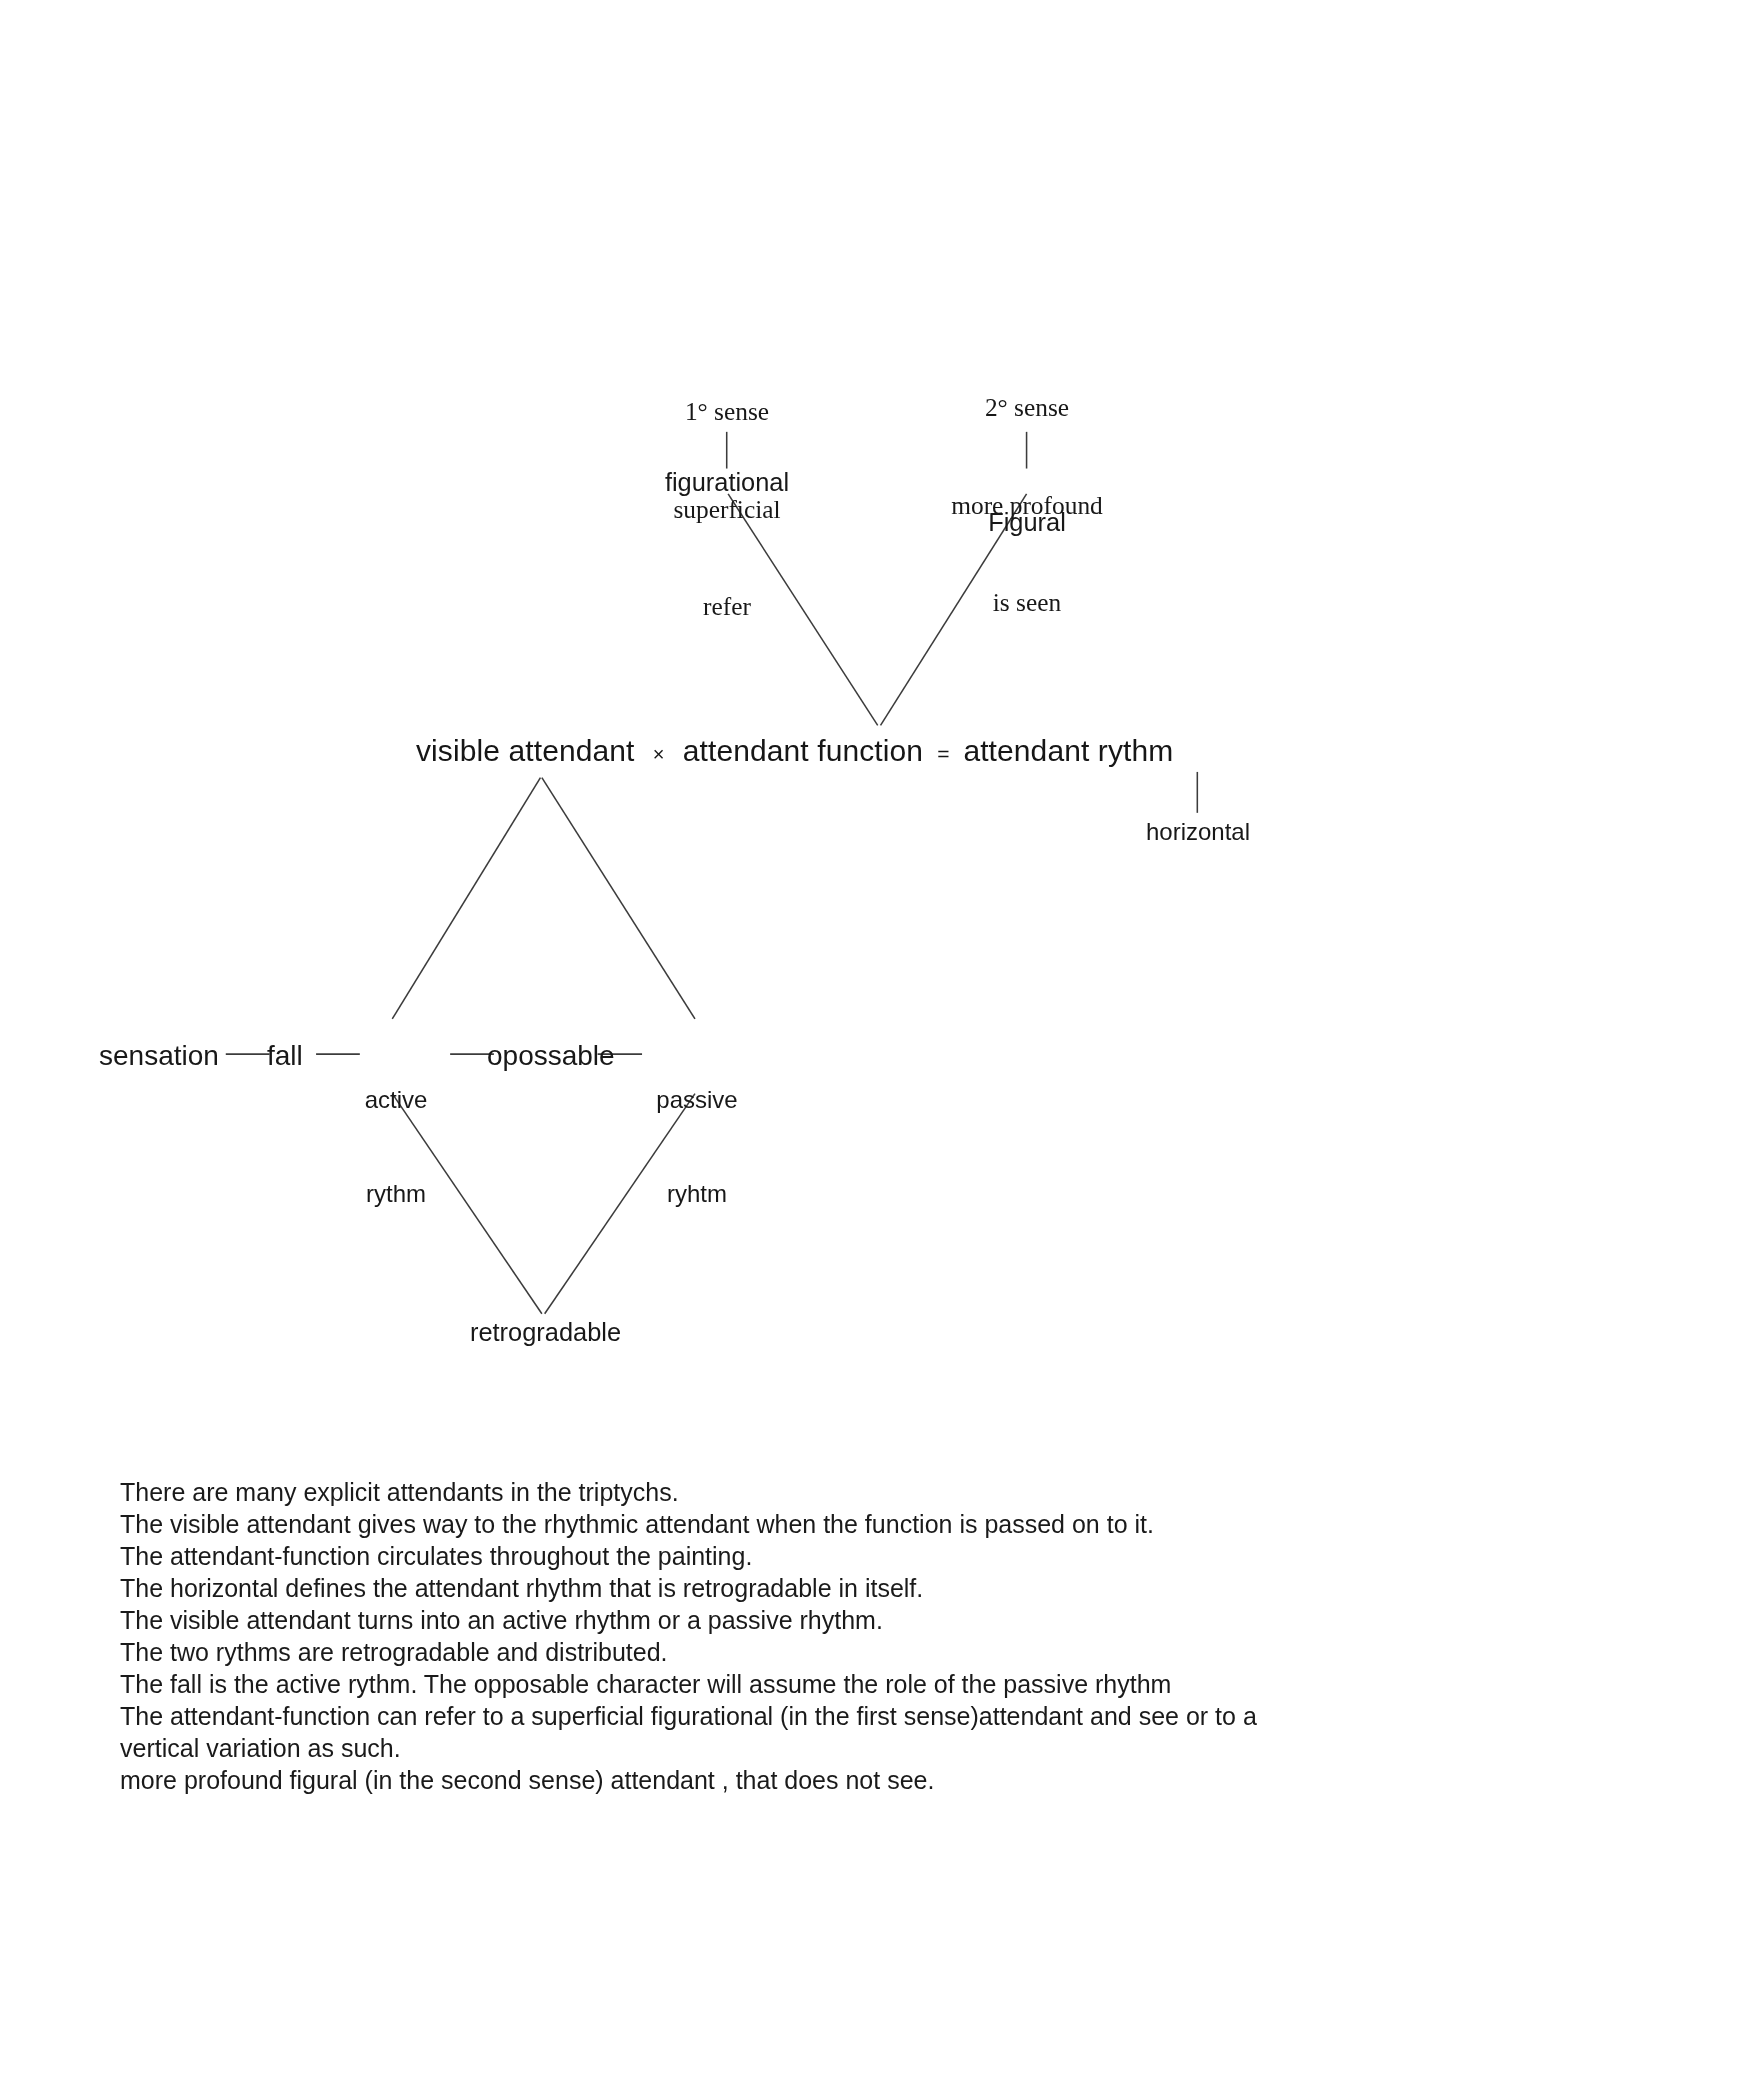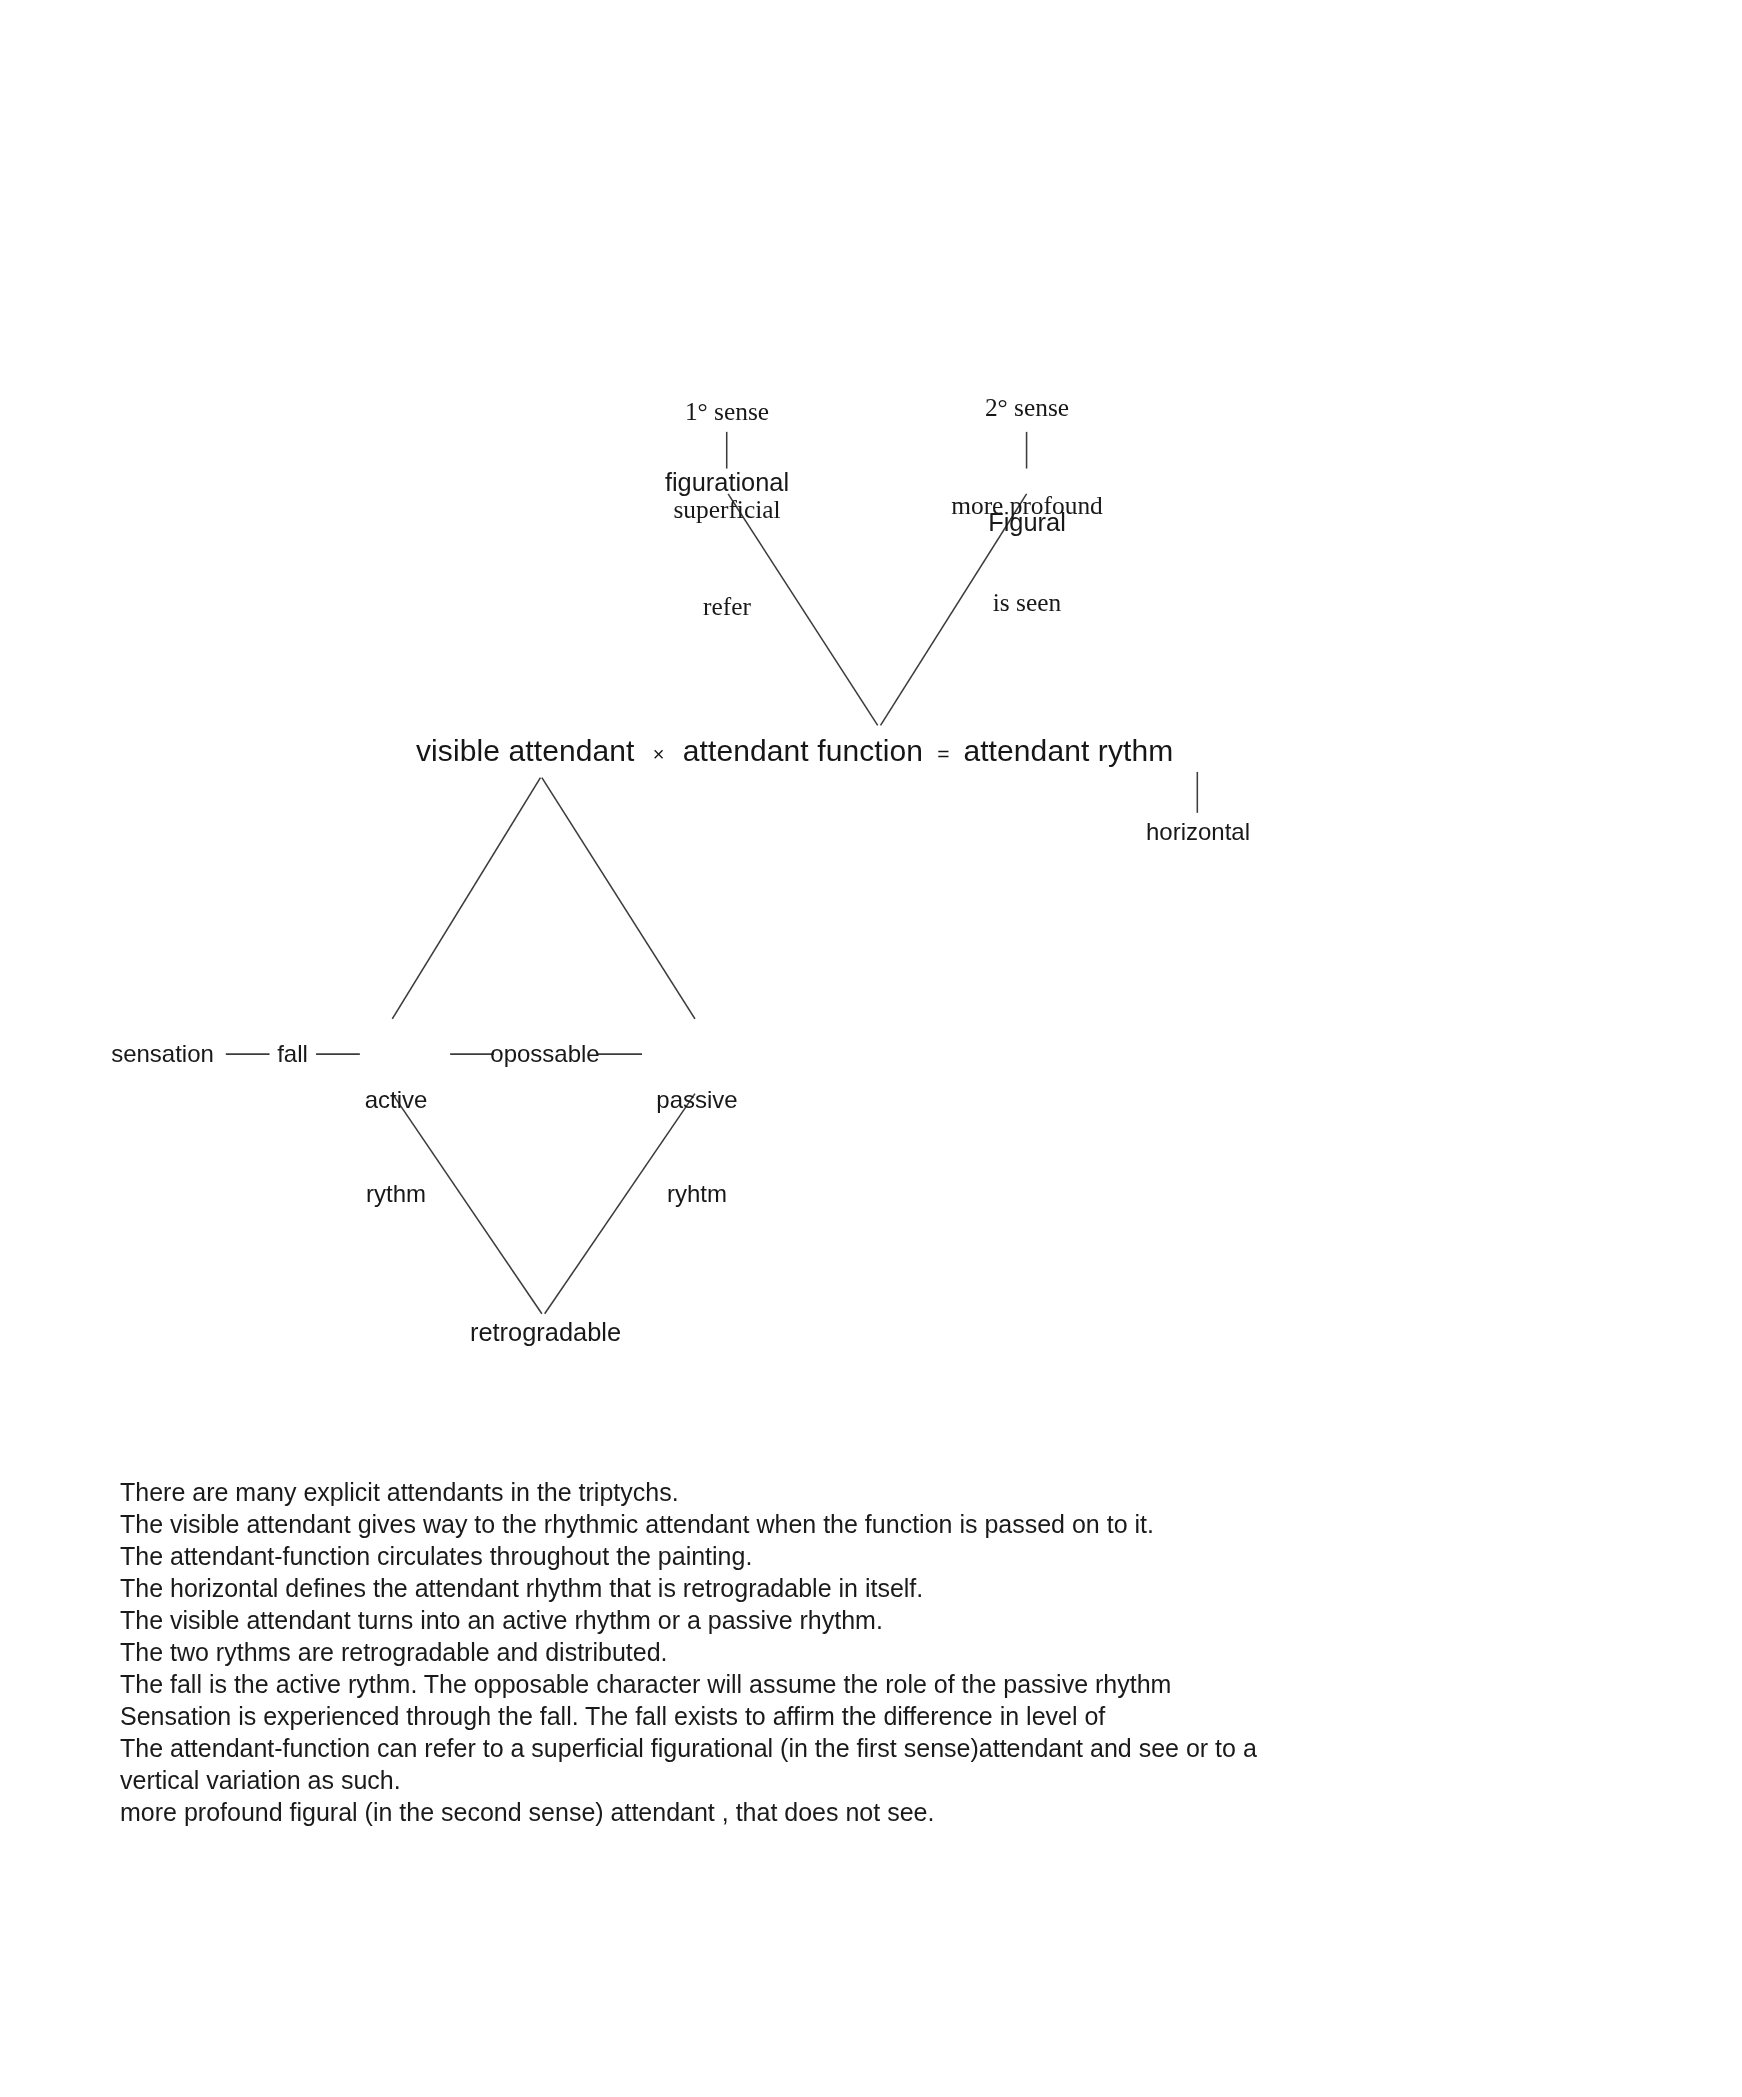--- a/index.html
+++ b/index.html
@@ -72,22 +72,21 @@
   }
 
   .rhythm-term {
     font-size: 24px;
     text-align: center;
     line-height: 1.3;
   }
   .rhythm-term span { display: block; }
 
   .link-label {
-    font-size: 24px;
-    text-align: center;
+    font-size: 28px;
   }
 
   .bottom-node {
     font-size: 25.4px;
     text-align: center;
   }
 
   #prose {
     position: absolute;
     left: 120px;
@@ -178,18 +177,17 @@
 <div class="node bottom-node" style="left:431px; top:1317px; width:229px;">retrogradable</div>
 
 <div id="prose">
   <p>There are many explicit attendants in the triptychs.</p>
   <p>The visible attendant gives way to the rhythmic attendant when the function is passed on to it.</p>
   <p>The attendant-function circulates throughout the painting.</p>
   <p>The horizontal defines the attendant rhythm that is retrogradable in itself.</p>
   <p>The visible attendant turns into an active rhythm or a passive rhythm.</p>
   <p>The two rythms are retrogradable and distributed.</p>
   <p>The fall is the active rythm. The opposable character will assume the role of the passive rhythm</p>
-  <p>Sensation is experienced through the fall. The fall exists to affirm the difference in level of</p>
   <p>The attendant-function can refer to a superficial figurational (in the first sense)attendant and see or to a</p>
   <p>vertical variation as such.</p>
   <p>more profound figural (in the second sense) attendant , that does not see.</p>
 </div>
 
 
 </body></html>

